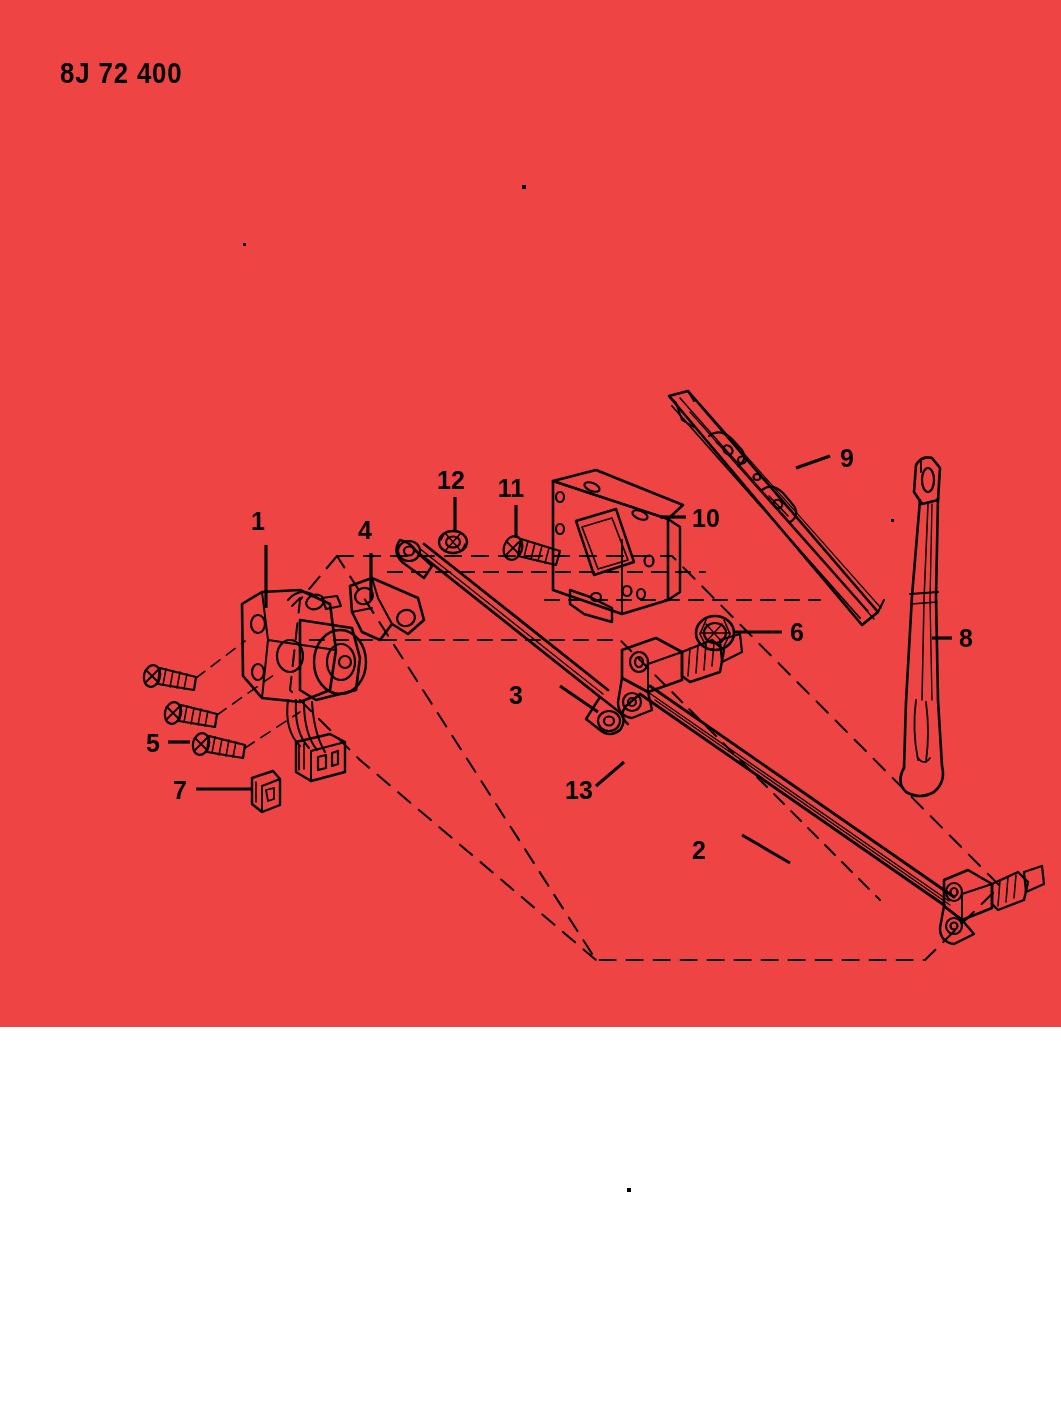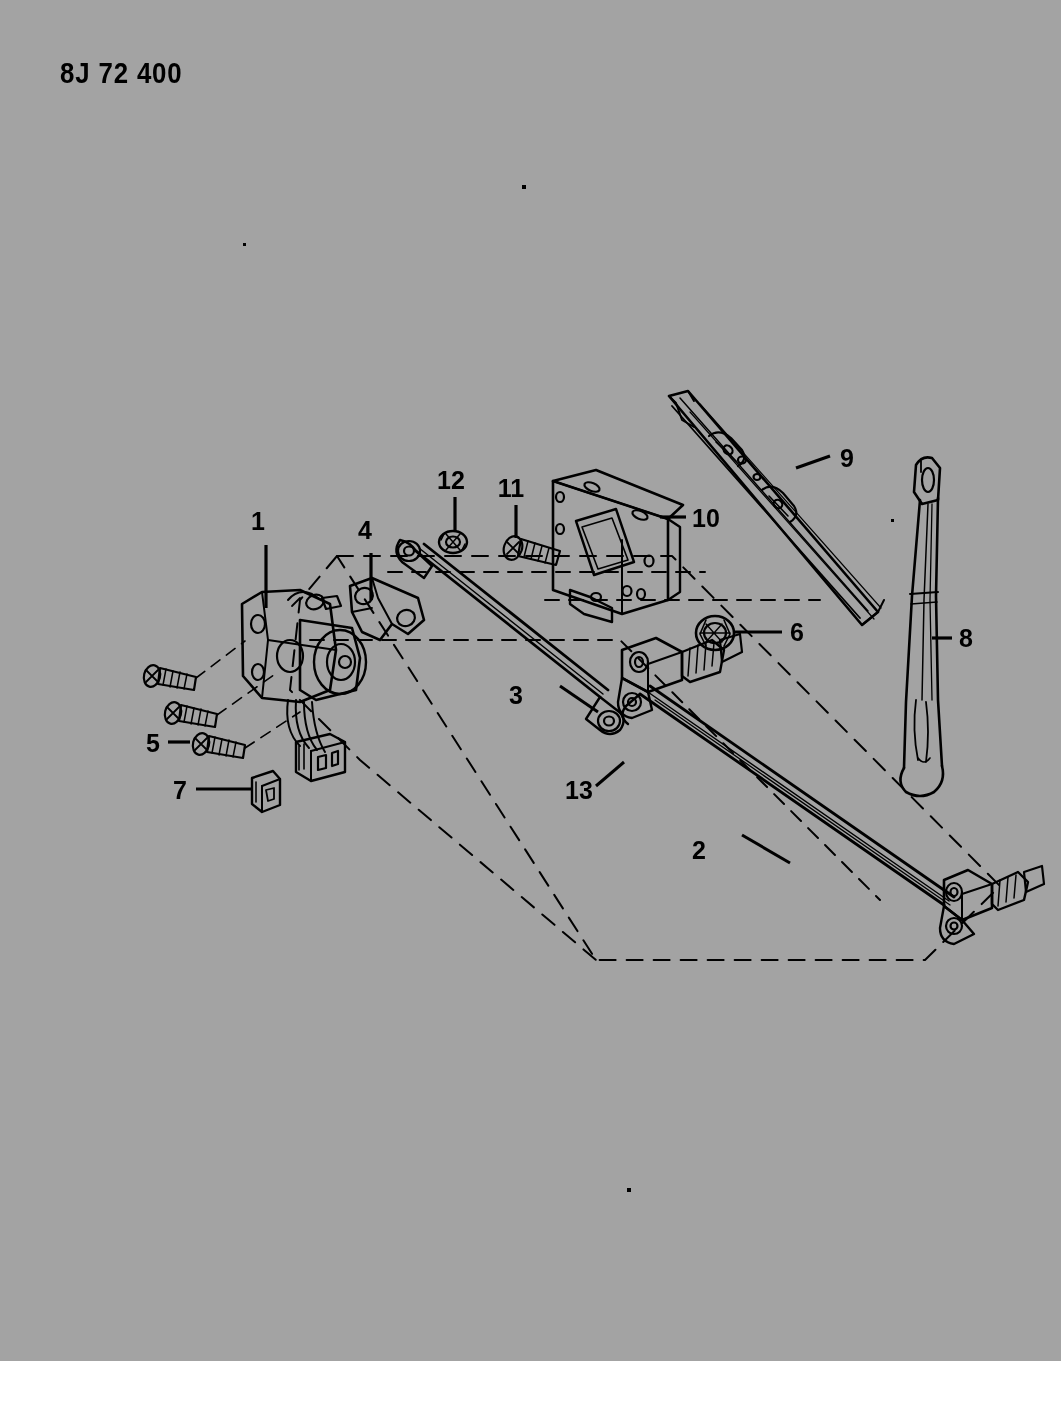--- a/index.html
+++ b/index.html
@@ -13,22 +13,22 @@
     height: 1419px;
     position: relative;
     overflow: hidden;
     font-family: "Liberation Sans", sans-serif;
     color: #000000;
   }
   #sheet {
     position: absolute;
     left: 0; top: 0;
     width: 1061px;
-    height: 1361px;
-    background: #a3a3a3;
+    height: 1027px;
+    background: #ef4444;
   }
   #header-code {
     position: absolute;
     left: 60px;
     top: 58px;
     font-family: "Liberation Sans", sans-serif;
     font-weight: bold;
     font-size: 30px;
     letter-spacing: 1px;
     line-height: 1;

